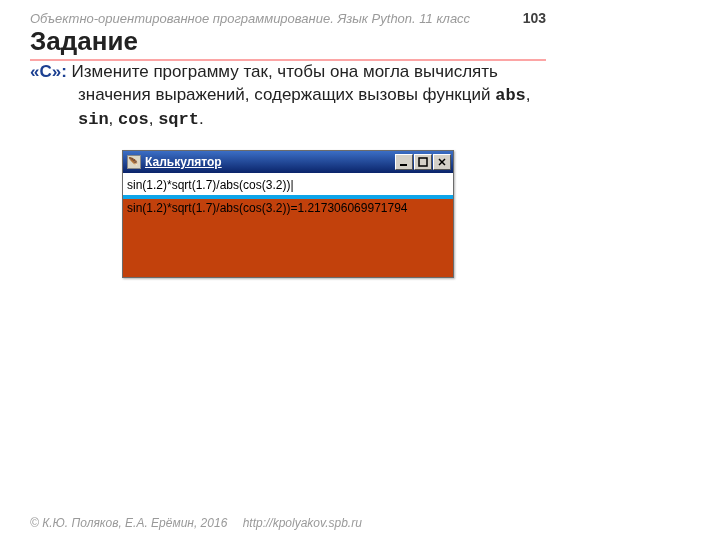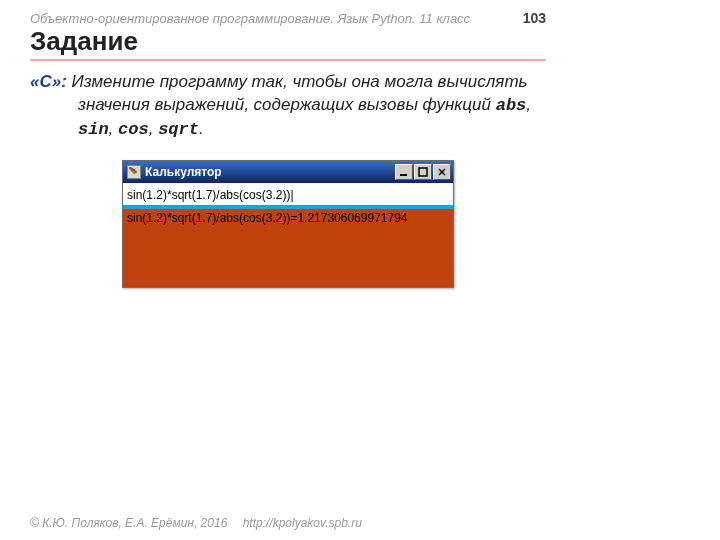--- a/index.html
+++ b/index.html
@@ -1,28 +1,28 @@
 <!DOCTYPE html>
 <html><head>
 <meta charset="utf-8">
 <style>
   * { box-sizing: border-box; margin: 0; padding: 0; }
   html, body { width: 720px; height: 540px; background: #fff; font-family: Arial, sans-serif; }
   .slide { position: relative; width: 576px; height: 540px; padding: 10px 30px 0 30px; }
   .header-bar { display: flex; justify-content: space-between; align-items: baseline; font-size: 13px; color: #9a9a9a; font-style: italic; }
   .page-num { color: #404040; font-style: normal; font-weight: bold; font-size: 14px; }
   .title { font-size: 26px; font-weight: bold; color: #222; padding-bottom: 2px; border-bottom: 2px solid #fca5a5; }
-  .body { margin-top: 10px; font-size: 17px; color: #222; line-height: 1.35; font-style: italic; }
+  .body { font-size: 17px; color: #222; line-height: 1.35; }
   .level { color: #1b3f91; font-weight: bold; }
   .indent { padding-left: 48px; display: block; }
   .mono { font-family: "Courier New", monospace; font-weight: bold; }
   .win { width: 332px; margin: 18px auto 0 auto; border: 1px solid #6b6b6b; box-shadow: 1px 1px 2px rgba(0,0,0,.3); background: #ece9d8; }
   .titlebar { height: 22px; background: linear-gradient(#3b6ec5, #0a246a); display: flex; align-items: center; padding: 0 2px 0 4px; }
   .tb-icon { width: 14px; height: 14px; background: #dcd7c6; border: 1px solid #888; margin-right: 4px; display: flex; align-items: center; justify-content: center; font-size: 9px; color: #444; }
-  .tb-title { color: #fff; font-size: 12px; font-weight: bold; flex: 1; }
+  .tb-title { color: #fff; font-size: 12px; font-weight: bold; flex: 1; text-decoration: underline; }
   .tb-btns { display: flex; gap: 1px; }
   .tb-btn { width: 18px; height: 16px; background: #d4d0c8; border: 1px solid #fff; border-right-color: #555; border-bottom-color: #555; display: flex; align-items: center; justify-content: center; }
   .tb-btn svg { width: 10px; height: 10px; }
   .inputrow { background: #fff; border-bottom: 4px solid #0ea5e9; padding: 2px 4px; }
   .inputrow input { width: 100%; border: none; outline: none; font-family: Arial; font-size: 12px; color: #000; }
   .output { background: #c2410c; height: 78px; padding: 2px 4px; font-family: Arial; font-size: 12px; color: #000; }
   .footer { position: absolute; bottom: 10px; left: 30px; font-size: 12px; color: #9a9a9a; font-style: italic; }
   .footer .url { margin-left: 12px; }
 </style>
 </head>

